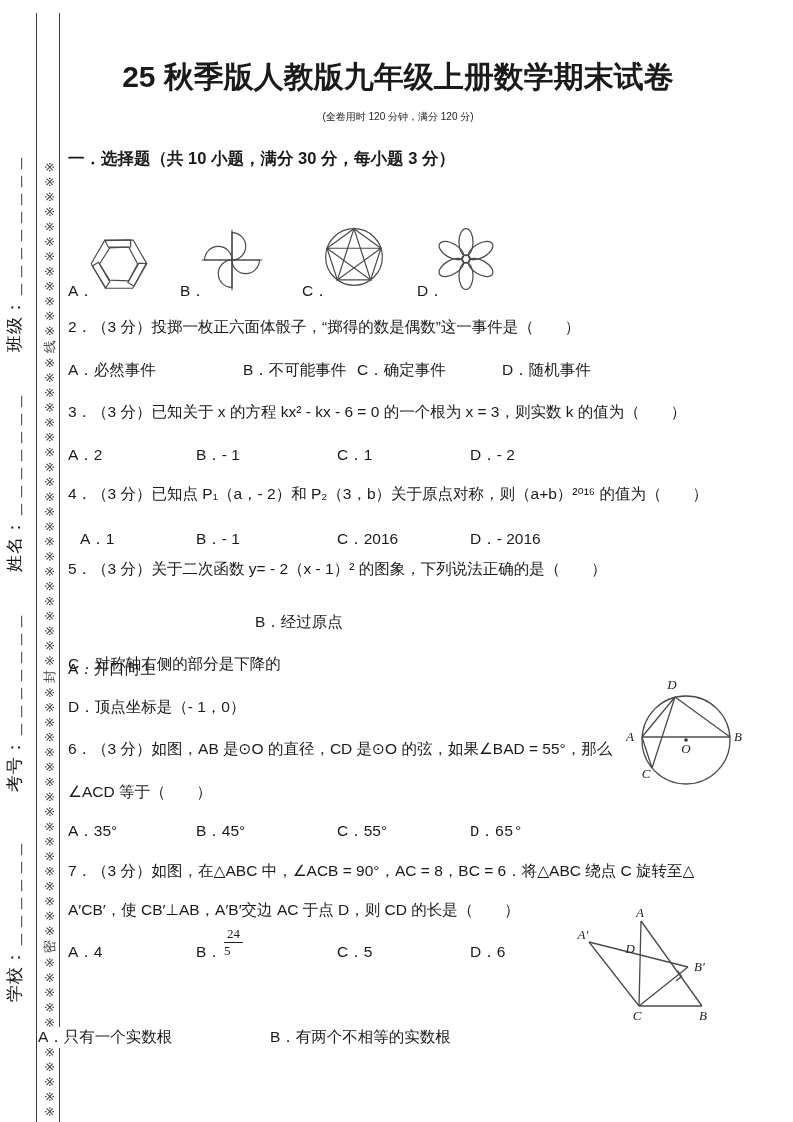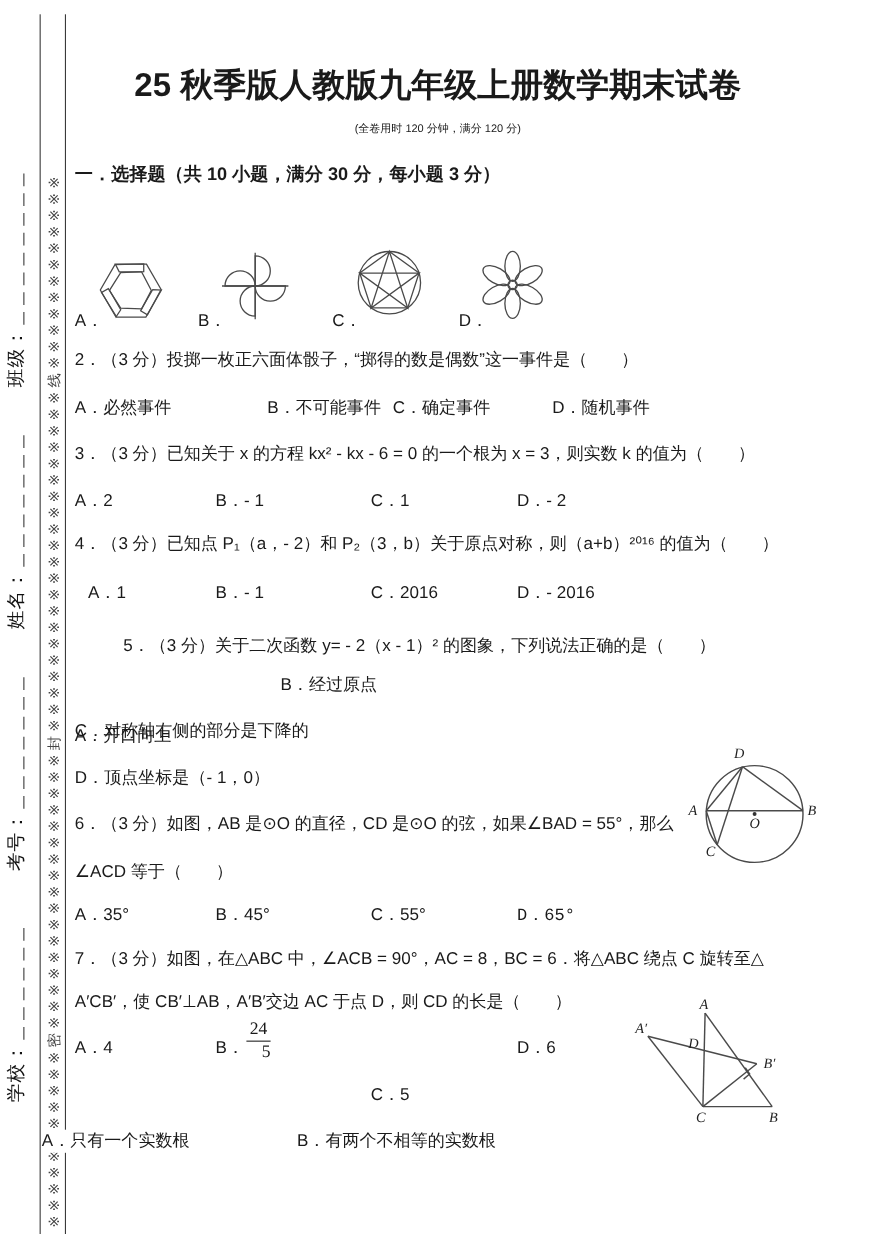--- a/index.html
+++ b/index.html
@@ -12,22 +12,22 @@
   .vline{position:absolute;top:13px;width:1px;height:1109px;background:#3a3a3a;}
   .rot{position:absolute;}
   .rot>span{display:inline-block;transform:rotate(-90deg);transform-origin:0 0;white-space:nowrap;}
   .seal{font-size:13px;letter-spacing:4px;color:#444;}
   .mlabel{font-size:17px;letter-spacing:1px;color:#111;}
   .title{font-size:30px;font-weight:bold;text-align:center;}
   .subtitle{font-size:10px;font-weight:normal;text-align:center;}
   .section{font-size:16.5px;font-weight:bold;}
   .qline{font-size:15.5px;}
   .opt{font-size:15.5px;}
-  .frac{position:absolute;display:inline-flex;flex-direction:column;align-items:flex-end;
-        font-size:16px;line-height:1.25;font-family:"Liberation Serif",serif;}
+  .frac{position:absolute;display:inline-flex;flex-direction:column;align-items:flex-start;
+        font-size:13px;line-height:1.25;font-family:"Liberation Serif",serif;}
   .frac .num{border-bottom:1px solid #222;padding:0 3px;}
   svg{overflow:visible;}
   .fig-stroke{stroke:#4a4a4a;fill:none;stroke-width:1.3;}
   .fig-label{font-family:"Liberation Serif",serif;font-style:italic;font-size:13px;fill:#222;}
 </style>
 </head>
 <body>
 
 <div class="page">
 
@@ -107,21 +107,21 @@
   <span class="abs opt" style="left:196px;top:445px;">B．- 1</span>
   <span class="abs opt" style="left:337px;top:445px;">C．1</span>
   <span class="abs opt" style="left:470px;top:445px;">D．- 2</span>
 
   <div class="abs qline" style="left:68px;top:484px;">4．（3 分）已知点 P₁（a，- 2）和 P₂（3，b）关于原点对称，则（a+b）²⁰¹⁶ 的值为（　　）</div>
   <span class="abs opt" style="left:80px;top:529px;">A．1</span>
   <span class="abs opt" style="left:196px;top:529px;">B．- 1</span>
   <span class="abs opt" style="left:337px;top:529px;">C．2016</span>
   <span class="abs opt" style="left:470px;top:529px;">D．- 2016</span>
 
-  <div class="abs qline" style="left:68px;top:577px;margin-left:44px;">5．（3 分）关于二次函数 y= - 2（x - 1）² 的图象，下列说法正确的是（　　）</div>
+  <div class="abs qline" style="left:68px;top:559px;">5．（3 分）关于二次函数 y= - 2（x - 1）² 的图象，下列说法正确的是（　　）</div>
   <span class="abs opt" style="left:68px;top:612px;margin-top:47px;">A．开口向上</span>
   <span class="abs opt" style="left:255px;top:612px;">B．经过原点</span>
   <span class="abs opt" style="left:68px;top:654px;text-align:center;">C．对称轴右侧的部分是下降的</span>
   <span class="abs opt" style="left:68px;top:697px;">D．顶点坐标是（- 1，0）</span>
 
   <div class="abs qline" style="left:68px;top:739px;">6．（3 分）如图，AB 是⊙O 的直径，CD 是⊙O 的弦，如果∠BAD = 55°，那么</div>
   <div class="abs qline" style="left:68px;top:782px;">∠ACD 等于（　　）</div>
   <span class="abs opt" style="left:68px;top:821px;">A．35°</span>
   <span class="abs opt" style="left:196px;top:821px;">B．45°</span>
   <span class="abs opt" style="left:337px;top:821px;">C．55°</span>
@@ -145,21 +145,21 @@
   </svg>
 
   <div class="abs qline" style="left:68px;top:861px;">7．（3 分）如图，在△ABC 中，∠ACB = 90°，AC = 8，BC = 6．将△ABC 绕点 C 旋转至△</div>
   <div class="abs qline" style="left:68px;top:900px;">A′CB′，使 CB′⊥AB，A′B′交边 AC 于点 D，则 CD 的长是（　　）</div>
   <span class="abs opt" style="left:68px;top:942px;">A．4</span>
   <span class="abs opt" style="left:196px;top:942px;">B．</span>
   <span class="frac" style="left:224px;top:926px;">
     <span class="num">24</span>
     <span class="den">5</span>
   </span>
-  <span class="abs opt" style="left:337px;top:942px;margin-top:43px;">C．5</span>
+  <span class="abs opt" style="left:337px;top:942px;">C．5</span>
   <span class="abs opt" style="left:470px;top:942px;">D．6</span>
 
   <svg class="abs" style="left:575px;top:905px;" width="145" height="125" viewBox="0 0 145 125">
     <g class="fig-stroke" stroke-width="1.1">
       <line x1="66" y1="16" x2="64" y2="101"></line>
       <line x1="64" y1="101" x2="127" y2="101"></line>
       <line x1="66" y1="16" x2="127" y2="101"></line>
       <line x1="14" y1="37" x2="64" y2="101"></line>
       <line x1="14" y1="37" x2="113" y2="62"></line>
       <line x1="64" y1="101" x2="113" y2="62"></line>

